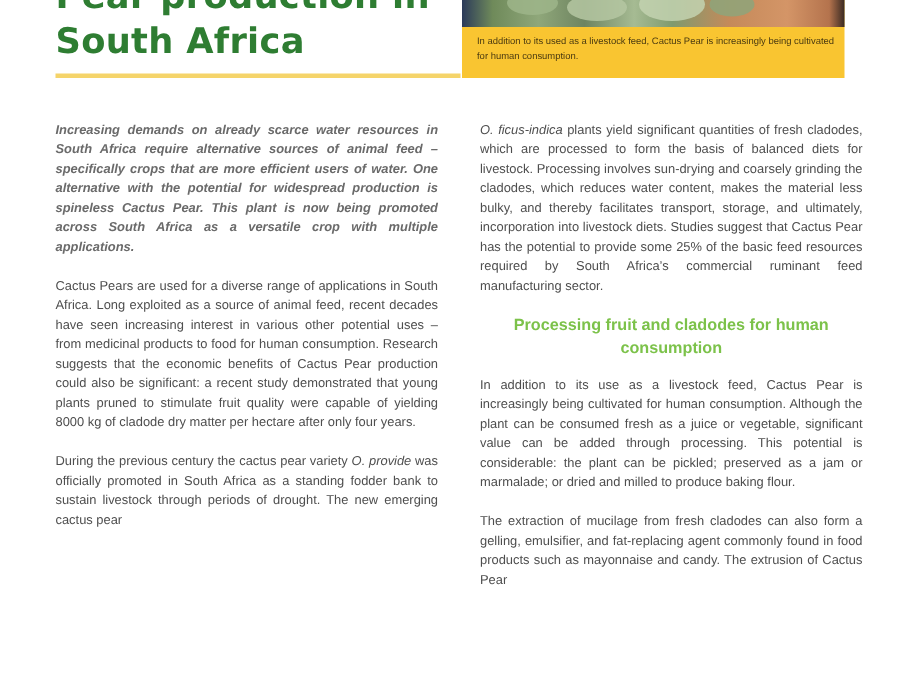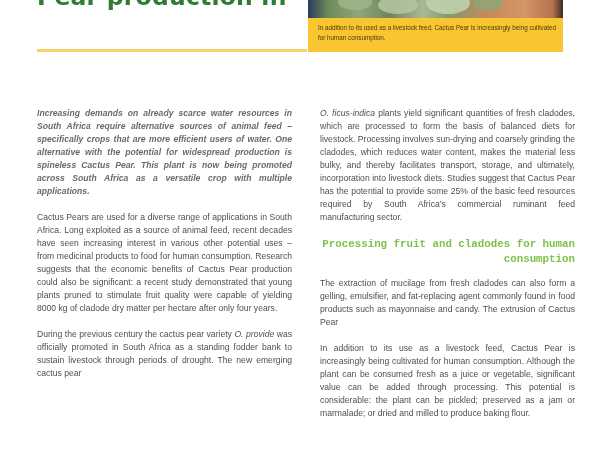--- a/index.html
+++ b/index.html
@@ -32,36 +32,37 @@
   .pad {
     position: absolute; border-radius: 50%;
     background: #9eb58a; opacity: 0.85;
   }
   .caption {
     position: absolute; left: 10px; top: 23px; width: 240px;
     font-size: 6.3px; line-height: 10px; color: #4a3a10;
   }
   .col {
     position: absolute; font-size: 8.6px; line-height: 13px;
-    text-align: justify; color: #4e4e4e; margin-top: 27px;
+    text-align: justify; color: #4e4e4e;
   }
   .col p { margin: 0 0 13px 0; }
   .lead { font-style: italic; font-weight: bold; color: #6a6a6a; }
   .h2 {
-    font-family: Liberation Mono, monospace; font-weight: bold;
+    font-family: Liberation Sans, sans-serif; font-weight: bold;
     font-size: 10.8px; line-height: 15px; color: #7cc24a;
-    margin: 0 0 10px 0; text-align: right;
+    margin: 0 0 10px 0; text-align: center;
   }
   em { font-style: italic; }
 </style>
 </head>
 <body>
 
 <h1 class="title">
   <span>Pear production in</span><br>
+  <span>South Africa</span>
 </h1>
 <div class="title-rule"></div>
 
 <div class="figure">
   <div class="photo">
     <div class="pad" style="left:30px;top:-6px;width:34px;height:16px;"></div>
     <div class="pad" style="left:70px;top:-4px;width:40px;height:18px;background:#b5c7a2;"></div>
     <div class="pad" style="left:118px;top:-8px;width:44px;height:22px;background:#c3d2b0;"></div>
     <div class="pad" style="left:165px;top:-5px;width:30px;height:16px;background:#8ea57a;"></div>
   </div>
@@ -70,15 +71,15 @@
 
 <div class="col" style="left:37px; top:80px; width:255px;">
   <p class="lead">Increasing demands on already scarce water resources in South Africa require alternative sources of animal feed – specifically crops that are more efficient users of water. One alternative with the potential for widespread production is spineless Cactus Pear. This plant is now being promoted across South Africa as a versatile crop with multiple applications.</p>
   <p>Cactus Pears are used for a diverse range of applications in South Africa. Long exploited as a source of animal feed, recent decades have seen increasing interest in various other potential uses – from medicinal products to food for human consumption. Research suggests that the economic benefits of Cactus Pear production could also be significant: a recent study demonstrated that young plants pruned to stimulate fruit quality were capable of yielding 8000 kg of cladode dry matter per hectare after only four years.</p>
   <p><span>During the previous century the cactus pear variety </span><em>O. provide</em><span> was officially promoted in South Africa as a standing fodder bank to sustain livestock through periods of drought. The new emerging cactus pear</span></p>
 </div>
 
 <div class="col" style="left:320px; top:80px; width:255px;">
   <p><em>O. ficus-indica</em><span> plants yield significant quantities of fresh cladodes, which are processed to form the basis of balanced diets for livestock. Processing involves sun-drying and coarsely grinding the cladodes, which reduces water content, makes the material less bulky, and thereby facilitates transport, storage, and ultimately, incorporation into livestock diets. Studies suggest that Cactus Pear has the potential to provide some 25% of the basic feed resources required by South Africa’s commercial ruminant feed manufacturing sector.</span></p>
   <h2 class="h2">Processing fruit and cladodes for human consumption</h2>
+  <p>In addition to its use as a livestock feed, Cactus Pear is increasingly being cultivated for human consumption. Although the plant can be consumed fresh as a juice or vegetable, significant value can be added through processing. This potential is considerable: the plant can be pickled; preserved as a jam or marmalade; or dried and milled to produce baking flour.</p>
   <p>The extraction of mucilage from fresh cladodes can also form a gelling, emulsifier, and fat-replacing agent commonly found in food products such as mayonnaise and candy. The extrusion of Cactus Pear</p>
-  <p>In addition to its use as a livestock feed, Cactus Pear is increasingly being cultivated for human consumption. Although the plant can be consumed fresh as a juice or vegetable, significant value can be added through processing. This potential is considerable: the plant can be pickled; preserved as a jam or marmalade; or dried and milled to produce baking flour.</p>
 </div>
 
 </body></html>

